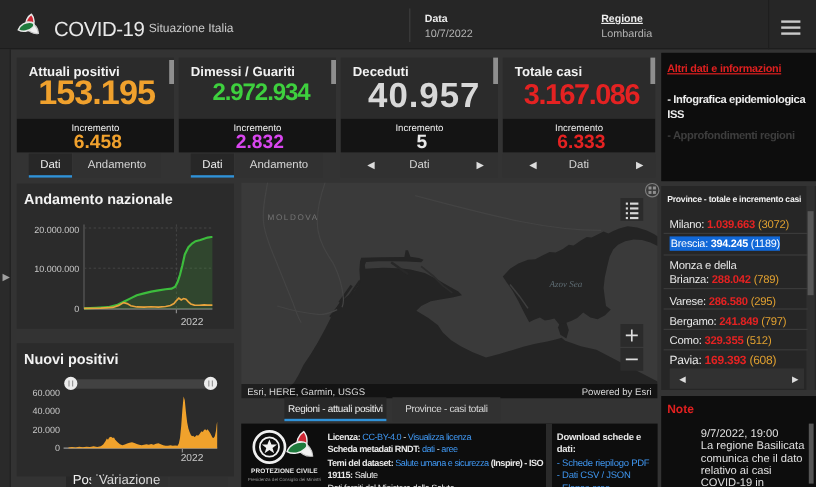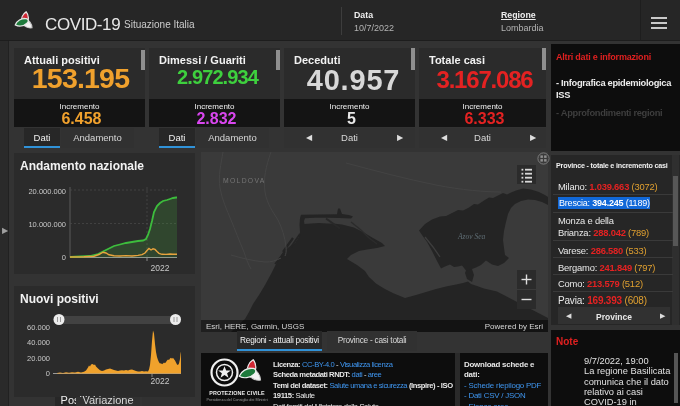--- a/index.html
+++ b/index.html
@@ -286,49 +286,48 @@
 </div>
 <div class="abs" style="left:455px;top:353px;width:5px;height:53px;background:#2a2a2a;"></div>
 <div class="abs" style="left:464px;top:360px;color:#e8e8e8;font-size:7.9px;line-height:10.4px;white-space:nowrap;letter-spacing:-0.2px;">
   <div style="font-weight:bold;">Download schede e<br>dati:</div>
   <div style="color:#3f96f0">- Schede riepilogo PDF</div>
   <div style="color:#3f96f0">- Dati CSV / JSON</div>
   <div style="color:#3f96f0">- Elenco aree</div>
 </div>
 
 <div class="side" style="left:551px;top:44px;width:129px;height:107px;"></div>
-<div class="abs red" style="left:556px;top:52px;font-size:9px;font-weight:bold;letter-spacing:-0.2px;">Altri dati e informazioni</div>
+<div class="abs red" style="left:556px;top:52px;font-size:9px;font-weight:bold;letter-spacing:-0.2px;text-decoration:underline;">Altri dati e informazioni</div>
 <div class="abs" style="left:556px;top:71px;width:124px;height:80px;overflow:hidden;">
 <div style="color:#ececec;font-size:9.3px;font-weight:bold;line-height:11.8px;white-space:nowrap;letter-spacing:-0.3px;">
   <div style="margin-top:7px;">- Infografica epidemiologica<br>ISS</div>
   <div style="margin-top:6px;color:#3e3e3e;">- Approfondimenti regioni</div>
 </div>
 </div>
 
 <div class="abs" style="left:551px;top:155px;width:129px;height:170px;background:#262626;"></div>
 <div class="abs" style="left:672px;top:155px;width:7px;height:170px;background:#2f2f2f;"></div>
 <div class="abs" style="left:556px;top:161px;color:#f0f0f0;font-size:7.2px;font-weight:bold;letter-spacing:-0.2px;white-space:nowrap;">Province - totale e incremento casi</div>
 <div class="abs" style="left:558px;top:180.5px;font-size:9.4px;color:#e8e8e8;letter-spacing:-0.2px;">Milano: <span style="color:#e42222;font-weight:bold;">1.039.663</span> <span style="color:#e0a030;">(3072)</span></div>
 <div class="sep" style="left:553px;top:193.5px;width:120px;"></div>
 <div class="abs" style="left:558px;top:197px;width:92px;height:12px;background:#1168d8;"></div>
 <div class="abs" style="left:559px;top:198px;font-size:9px;color:#ffffff;letter-spacing:-0.2px;">Brescia: <b>394.245</b> (1189)</div>
 <div class="sep" style="left:553px;top:211.5px;width:120px;"></div>
 <div class="abs" style="left:558px;top:214.5px;font-size:9.4px;color:#e8e8e8;letter-spacing:-0.2px;line-height:12px;">Monza e della<br>Brianza: <span style="color:#e42222;font-weight:bold;">288.042</span> <span style="color:#e0a030;">(789)</span></div>
 <div class="sep" style="left:553px;top:240px;width:120px;"></div>
-<div class="abs" style="left:558px;top:244.5px;font-size:9.4px;color:#e8e8e8;letter-spacing:-0.2px;">Varese: <span style="color:#e42222;font-weight:bold;">286.580</span> <span style="color:#e0a030;">(533)</span></div>
+<div class="abs" style="left:558px;top:244.5px;font-size:9.4px;color:#e8e8e8;letter-spacing:-0.2px;">Varese: <span style="color:#e42222;font-weight:bold;">286.580</span> <span style="color:#e0a030;">(295)</span></div>
 <div class="sep" style="left:553px;top:256.5px;width:120px;"></div>
 <div class="abs" style="left:558px;top:261.5px;font-size:9.4px;color:#e8e8e8;letter-spacing:-0.2px;">Bergamo: <span style="color:#e42222;font-weight:bold;">241.849</span> <span style="color:#e0a030;">(797)</span></div>
 <div class="sep" style="left:553px;top:273.5px;width:120px;"></div>
-<div class="abs" style="left:558px;top:278px;font-size:9.4px;color:#e8e8e8;letter-spacing:-0.2px;">Como: <span style="color:#e42222;font-weight:bold;">213.579</span> <span style="color:#e0a030;">(512)</span></div>
+<div class="abs" style="left:558px;top:278px;font-size:9.4px;color:#e8e8e8;letter-spacing:-0.2px;">Como: <span style="color:#e42222;font-weight:bold;">329.355</span> <span style="color:#e0a030;">(512)</span></div>
 <div class="sep" style="left:553px;top:290.5px;width:120px;"></div>
 <div class="abs" style="left:558px;top:294.5px;font-size:10px;color:#e8e8e8;letter-spacing:-0.2px;">Pavia: <span style="color:#e42222;font-weight:bold;">169.393</span> <span style="color:#e0a030;">(608)</span></div>
 <div class="abs" style="left:558px;top:307px;width:112px;height:17px;background:#313131;"></div>
 <div class="abs" style="left:566px;top:312px;color:#dddddd;font-size:7px;">◀</div>
 <div class="abs" style="left:660px;top:312px;color:#dddddd;font-size:7px;">▶</div>
-<div class="abs" style="left:558px;top:311.5px;width:112px;text-align:center;color:#e8e8e8;font-size:8.5px;font-weight:bold;">Province</div>
 
 <div class="abs" style="left:673px;top:176px;width:5px;height:70px;background:#575757;"></div>
 
 <div class="side" style="left:551px;top:330px;width:129px;height:76px;"></div>
 <div class="abs red" style="left:556px;top:336px;font-size:10px;font-weight:bold;">Note</div>
 <div class="abs" style="left:584px;top:356px;color:#e0e0e0;font-size:9.3px;line-height:10.3px;white-space:nowrap;">9/7/2022, 19:00<br>La regione Basilicata<br>comunica che il dato<br>relativo ai casi<br>COVID-19 in</div>
 <div class="abs" style="left:674px;top:353px;width:4px;height:50px;background:#555555;"></div>
 
 </div>
 

